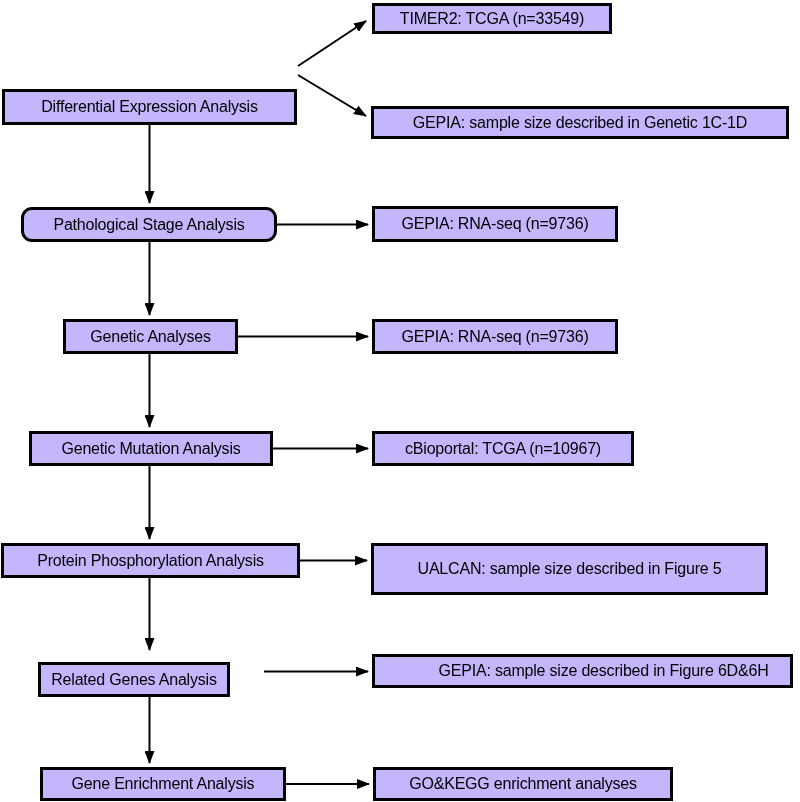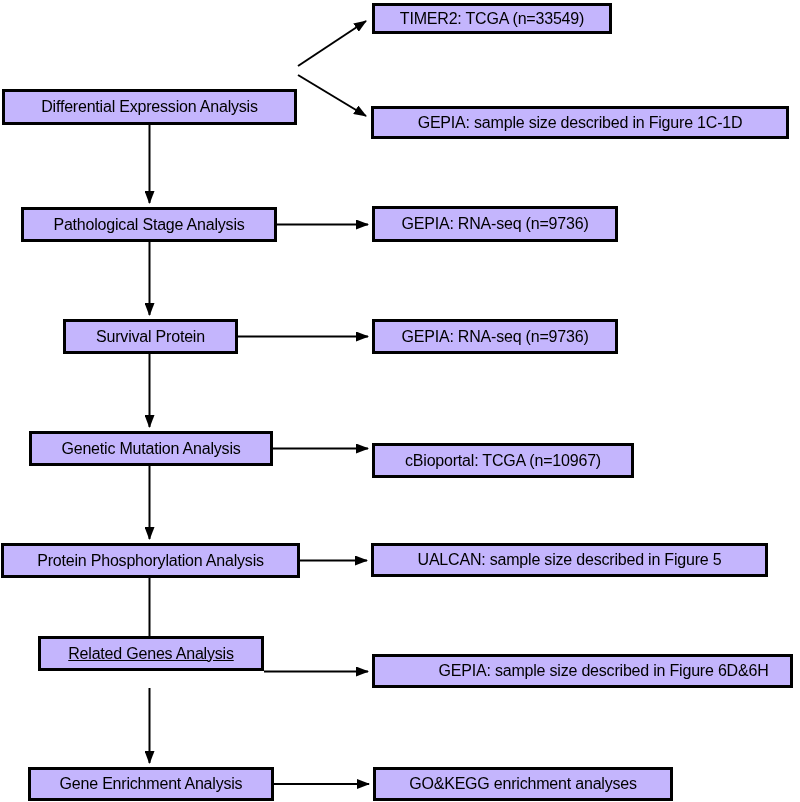--- a/index.html
+++ b/index.html
@@ -24,33 +24,33 @@
     display: flex;
     align-items: center;
     justify-content: center;
     white-space: nowrap;
     font-size: 16px;
     line-height: 1;
     letter-spacing: -0.2px;
   }
   
   #L0 { left: 2px;  top: 53px;  width: 295px; height: 36px; margin-top: 36px; }
-  #L1 { left: 21px; top: 207px; width: 256px; height: 35px; }
+  #L1 { left: 21px; top: 207px; width: 256px; height: 35px; border-radius: 11px; }
   #L2 { left: 63px; top: 319px; width: 175px; height: 35px; }
   #L3 { left: 29px; top: 431px; width: 244px; height: 35px; }
   #L4 { left: 1px;  top: 543px; width: 299px; height: 35px; }
-  #L5 { left: 38px; top: 636px; width: 226px; height: 35px; text-decoration: underline; }
-  #L6 { left: 28px; top: 767px; width: 246px; height: 34px; }
+  #L5 { left: 38px; top: 662px; width: 192px; height: 35px; }
+  #L6 { left: 40px; top: 767px; width: 246px; height: 34px; }
   
   #R0a { left: 372px; top: 3px;   width: 240px; height: 31px; }
   #R0b { left: 371px; top: 106px; width: 418px; height: 33px; }
   #R1  { left: 372px; top: 206px; width: 246px; height: 36px; }
   #R2  { left: 372px; top: 319px; width: 246px; height: 35px; }
-  #R3  { left: 372px; top: 443px; width: 262px; height: 35px; }
-  #R4  { left: 371px; top: 543px; width: 397px; height: 34px; }
+  #R3  { left: 372px; top: 431px; width: 262px; height: 35px; }
+  #R4  { left: 371px; top: 543px; width: 397px; height: 52px; }
   #R5  { left: 372px; top: 654px; width: 421px; height: 34px; padding-left: 42px; }
   #R6  { left: 373px; top: 767px; width: 300px; height: 34px; text-align: right; }
 </style>
 </head>
 <body>
 
 <div id="figure">
 
   <svg id="arrow-layer" viewBox="0 0 800 802" xmlns="http://www.w3.org/2000/svg" aria-hidden="true">
     <defs>
@@ -72,28 +72,28 @@
     <line x1="277" y1="224.5" x2="368" y2="224.5" stroke="#000" stroke-width="2" marker-end="url(#ah)"></line>
     <line x1="238" y1="336.5" x2="368" y2="336.5" stroke="#000" stroke-width="2" marker-end="url(#ah)"></line>
     <line x1="273" y1="448.5" x2="368" y2="448.5" stroke="#000" stroke-width="2" marker-end="url(#ah)"></line>
     <line x1="300" y1="560.5" x2="367" y2="560.5" stroke="#000" stroke-width="2" marker-end="url(#ah)"></line>
     <line x1="264" y1="671.5" x2="368" y2="671.5" stroke="#000" stroke-width="2" marker-end="url(#ah)"></line>
     <line x1="274" y1="784" x2="369" y2="784" stroke="#000" stroke-width="2" marker-end="url(#ah)"></line>
   </svg>
 
   <div id="L0" class="box">Differential Expression Analysis</div>
   <div id="L1" class="box">Pathological Stage Analysis</div>
-  <div id="L2" class="box">Survival Protein</div>
+  <div id="L2" class="box">Genetic Analyses</div>
   <div id="L3" class="box">Genetic Mutation Analysis</div>
   <div id="L4" class="box">Protein Phosphorylation Analysis</div>
   <div id="L5" class="box">Related Genes Analysis</div>
   <div id="L6" class="box">Gene Enrichment Analysis</div>
 
   <div id="R0a" class="box">TIMER2: TCGA (n=33549)</div>
-  <div id="R0b" class="box">GEPIA: sample size described in Figure 1C-1D</div>
+  <div id="R0b" class="box">GEPIA: sample size described in Genetic 1C-1D</div>
   <div id="R1" class="box">GEPIA: RNA-seq (n=9736)</div>
   <div id="R2" class="box">GEPIA: RNA-seq (n=9736)</div>
   <div id="R3" class="box">cBioportal: TCGA (n=10967)</div>
   <div id="R4" class="box">UALCAN: sample size described in Figure 5</div>
   <div id="R5" class="box">GEPIA: sample size described in Figure 6D&amp;6H</div>
   <div id="R6" class="box">GO&amp;KEGG enrichment analyses</div>
 
 </div>
 
 </body></html>

